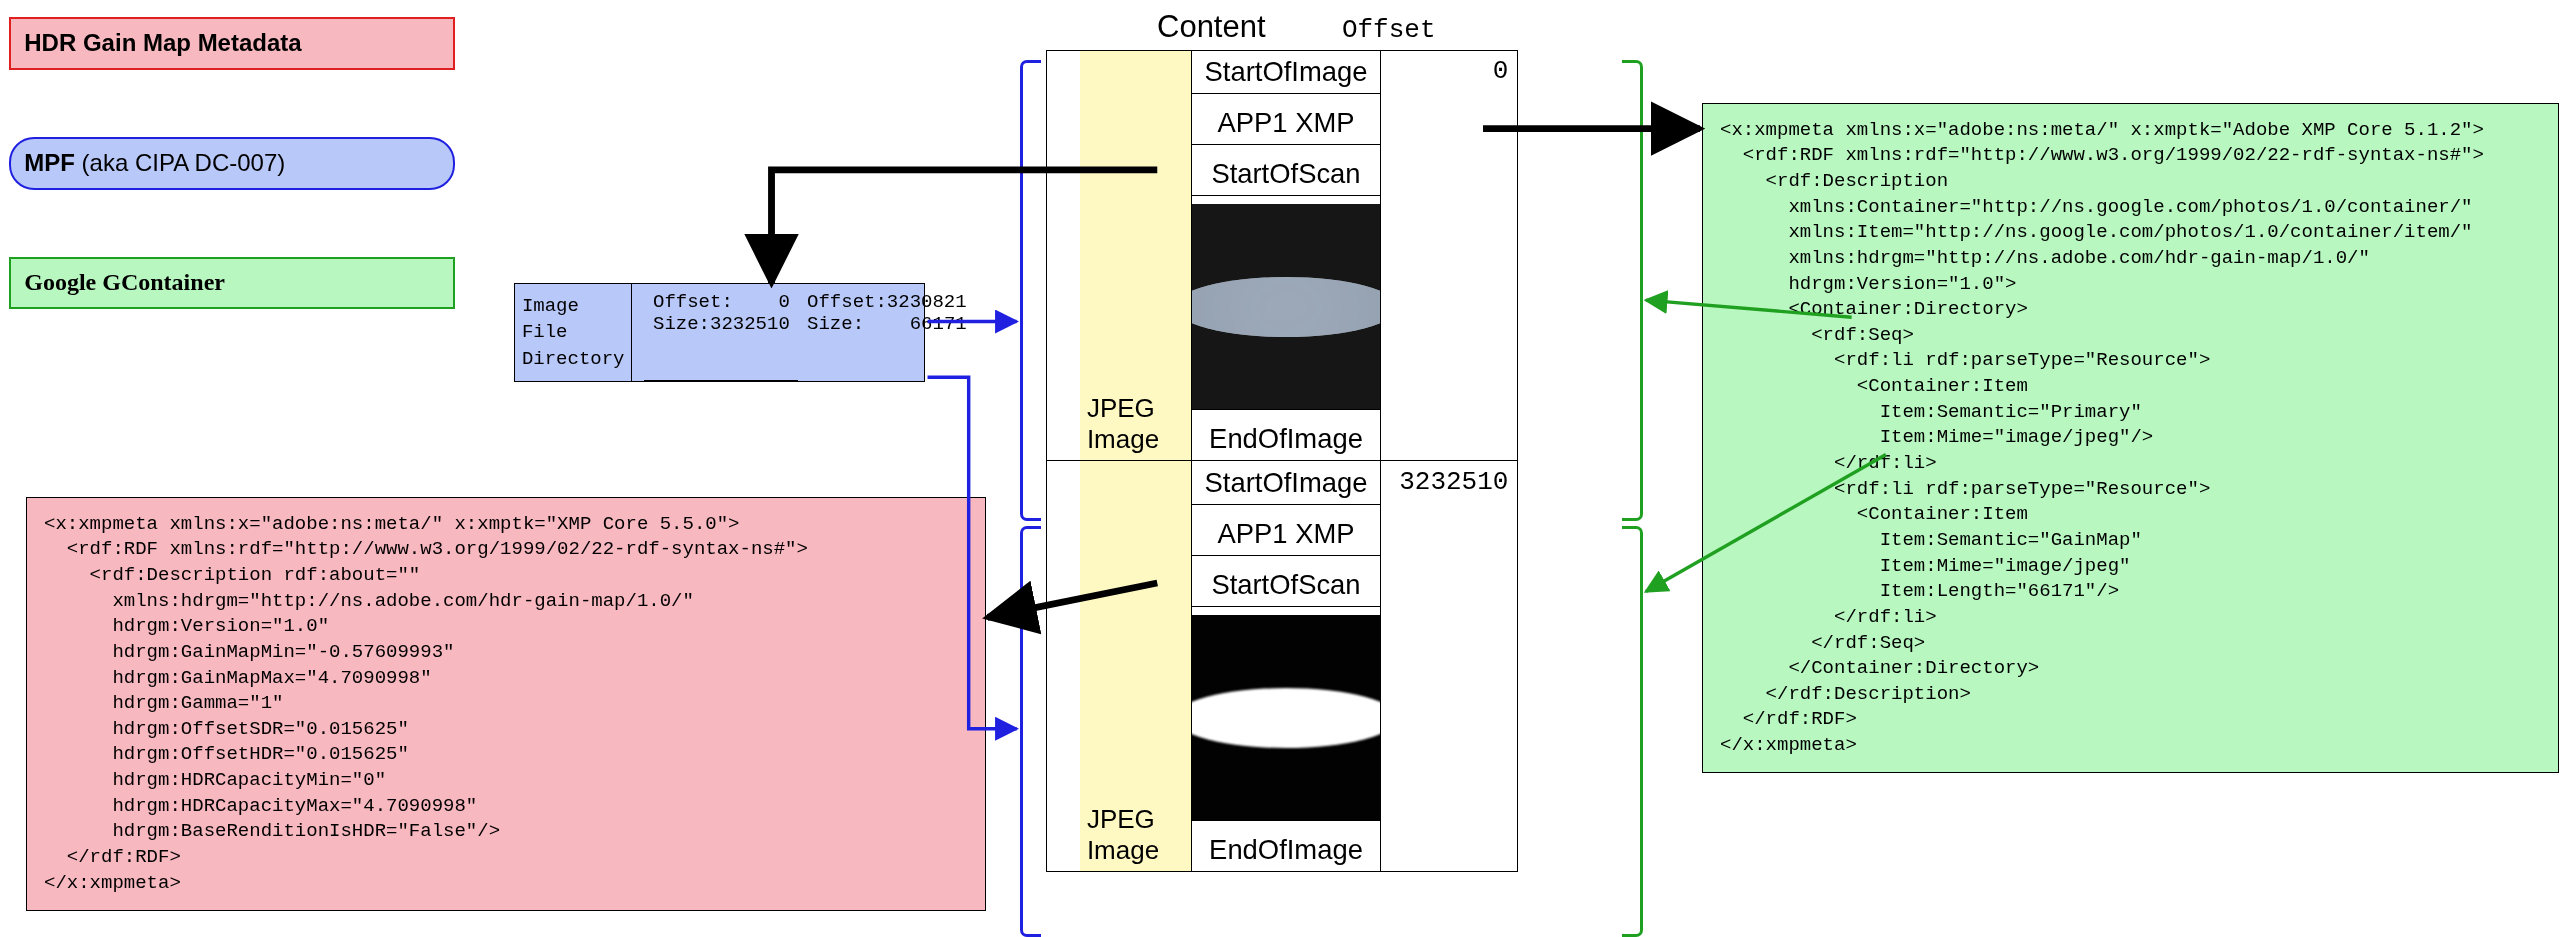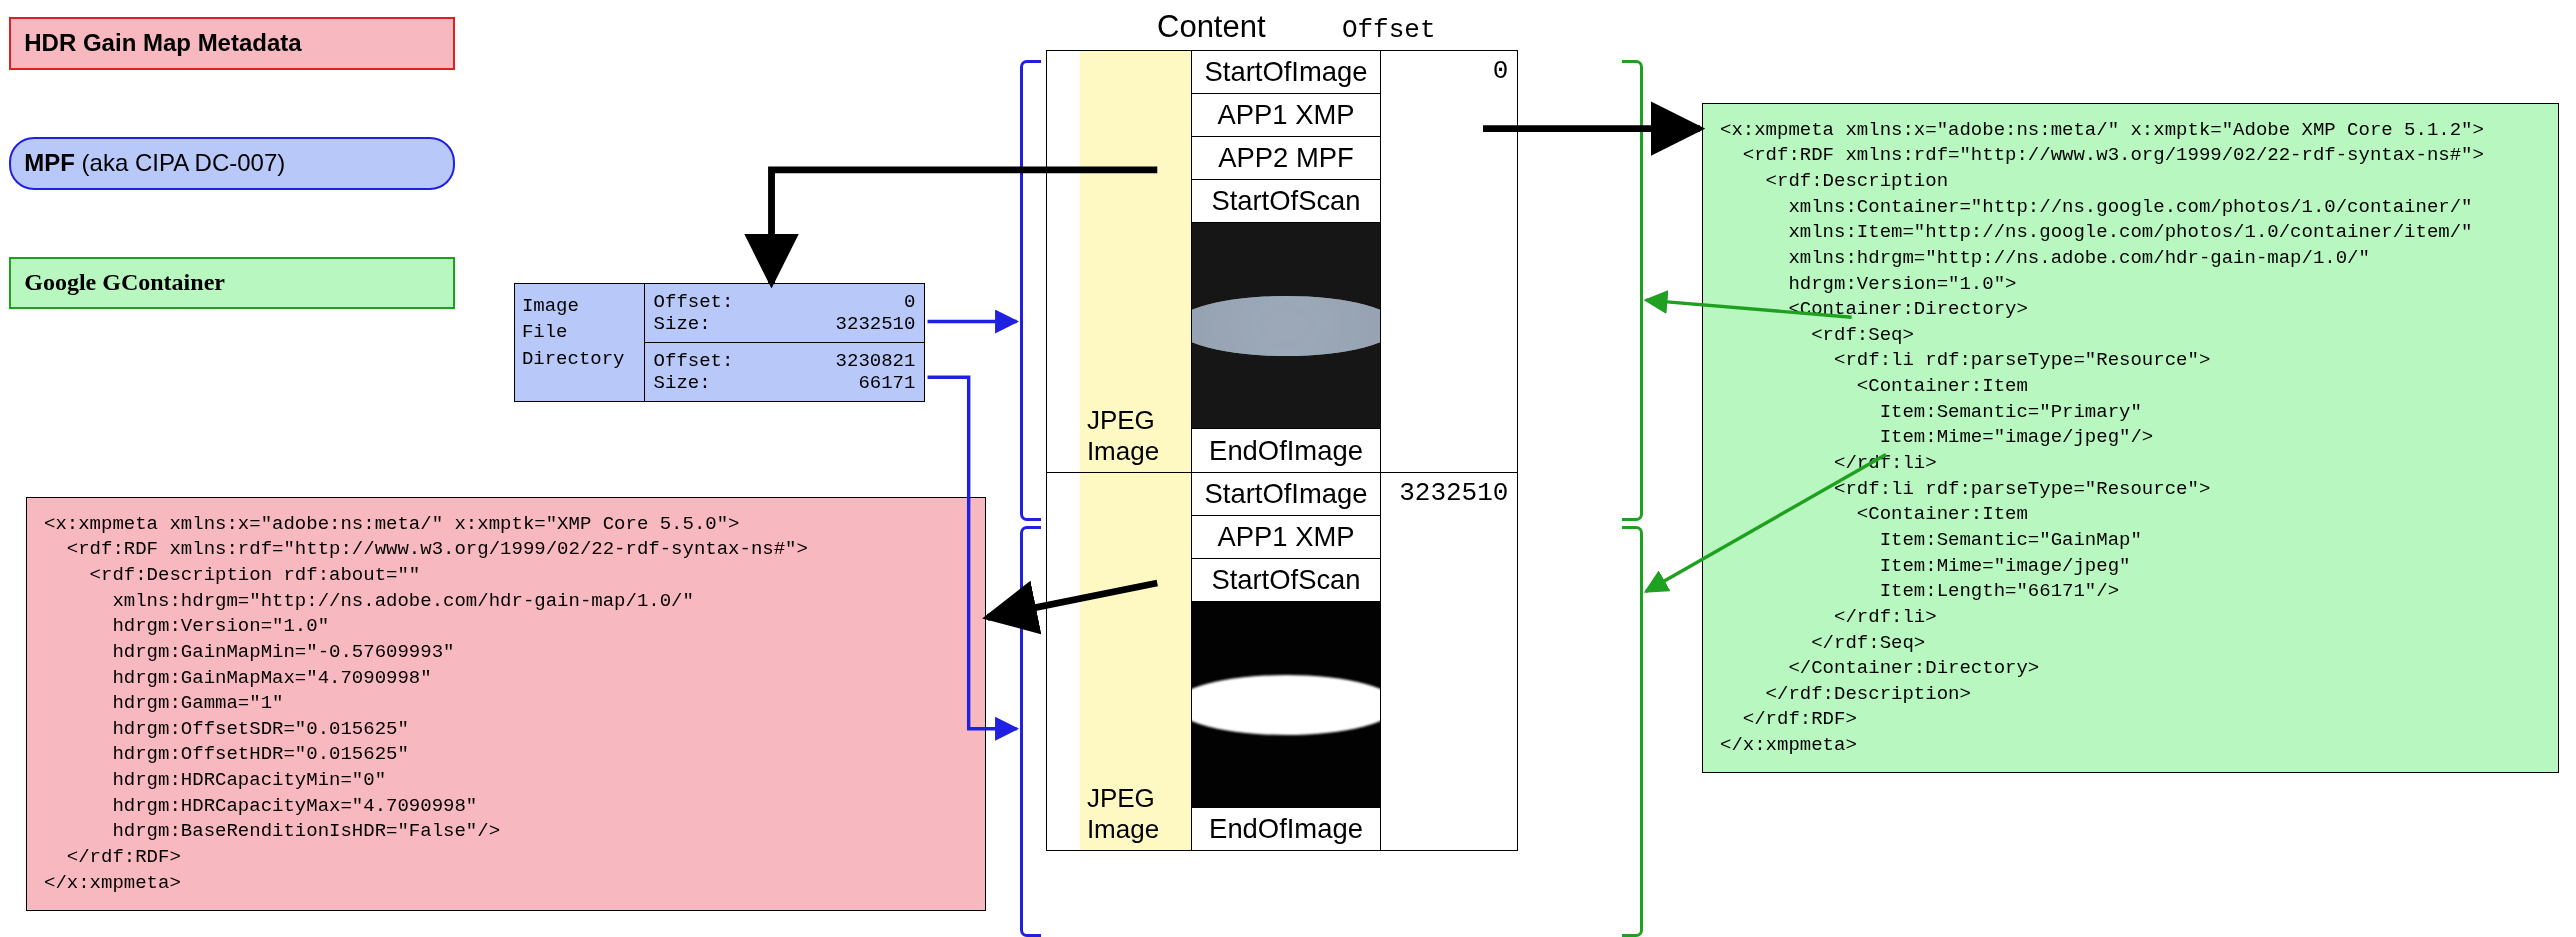--- a/index.html
+++ b/index.html
@@ -57,21 +57,21 @@
   }
   .file-block + .file-block { border-top:none; }
   .lefttag {
     width:111px;
     display:flex; align-items:flex-end;
     padding:5.1px 6.9px;
     font-size:26px;
     background:#fef9c3;
     margin-left:33px;
   }
-  .segcol { flex:1; display:flex; flex-direction:column; border-left:1.7px solid #000; }
+  .segcol { flex:1; display:flex; flex-direction:column; border-left:1.7px solid #000;gap:8px; }
   .offsetcol {
     width:137px; border-left:1.7px solid #000;
     font-family:"Courier New",monospace; font-size:26px;
     text-align:right; padding:5.1px 8.6px;
     background:#fff;
   }
   .seg {
     border-bottom:1.7px solid #000;
     text-align:center; padding:5.1px 3.4px; font-size:27.4px;
     background:#fff;
@@ -90,21 +90,21 @@
 
   
   .ifd {
     position:absolute; left:514px; top:283px; width:411px;
     border:1.7px solid #000; background:#b8c8f8; display:flex;
     font-family:"Courier New",monospace; font-size:19px;
   }
   .ifd .ifd-label {
     width:129px; padding:8.6px 6.9px; line-height:1.4;
   }
-  .ifd .ifd-rows { flex:1; display:flex; flex-direction:column; border-left:1.7px solid #000;}
+  .ifd .ifd-rows { flex:1; display:flex; flex-direction:row; border-left:1.7px solid #000;padding-left:12px;}
   .ifd-row { padding:6.9px 8.6px; border-bottom:1.7px solid #000; }
   .ifd-row:last-child { border-bottom:none; }
   .ifd-row .kv { display:flex; justify-content:space-between; }
 
   svg.overlay { position:absolute; left:0; top:0; pointer-events:none; }
   .blue-bracket, .green-bracket {
     position:absolute; border:3.4px solid;
     border-right:none;
   }
   .blue-bracket { border-color:#2020e0; border-radius:6.9px 0 0 6.9px; }
@@ -151,21 +151,20 @@
   <div class="center-header">
     <div class="col-content">Content</div>
     <div class="col-offset">Offset</div>
   </div>
   <div class="file-block">
     <div class="lefttag" style="white-space:pre;">JPEG
 Image</div>
     <div class="segcol" id="segcol1">
         <div class="seg">StartOfImage</div>
         <div class="seg">APP1 XMP</div>
-        <div class="seg">APP2 MPF</div>
         <div class="seg">StartOfScan</div>
         <div class="seg img dark">
           <div class="cave"></div>
         </div>
         <div class="seg">EndOfImage</div>
       </div>
     <div class="offsetcol">0</div>
   </div>
   <div class="file-block">
     <div class="lefttag" style="white-space:pre;">JPEG

